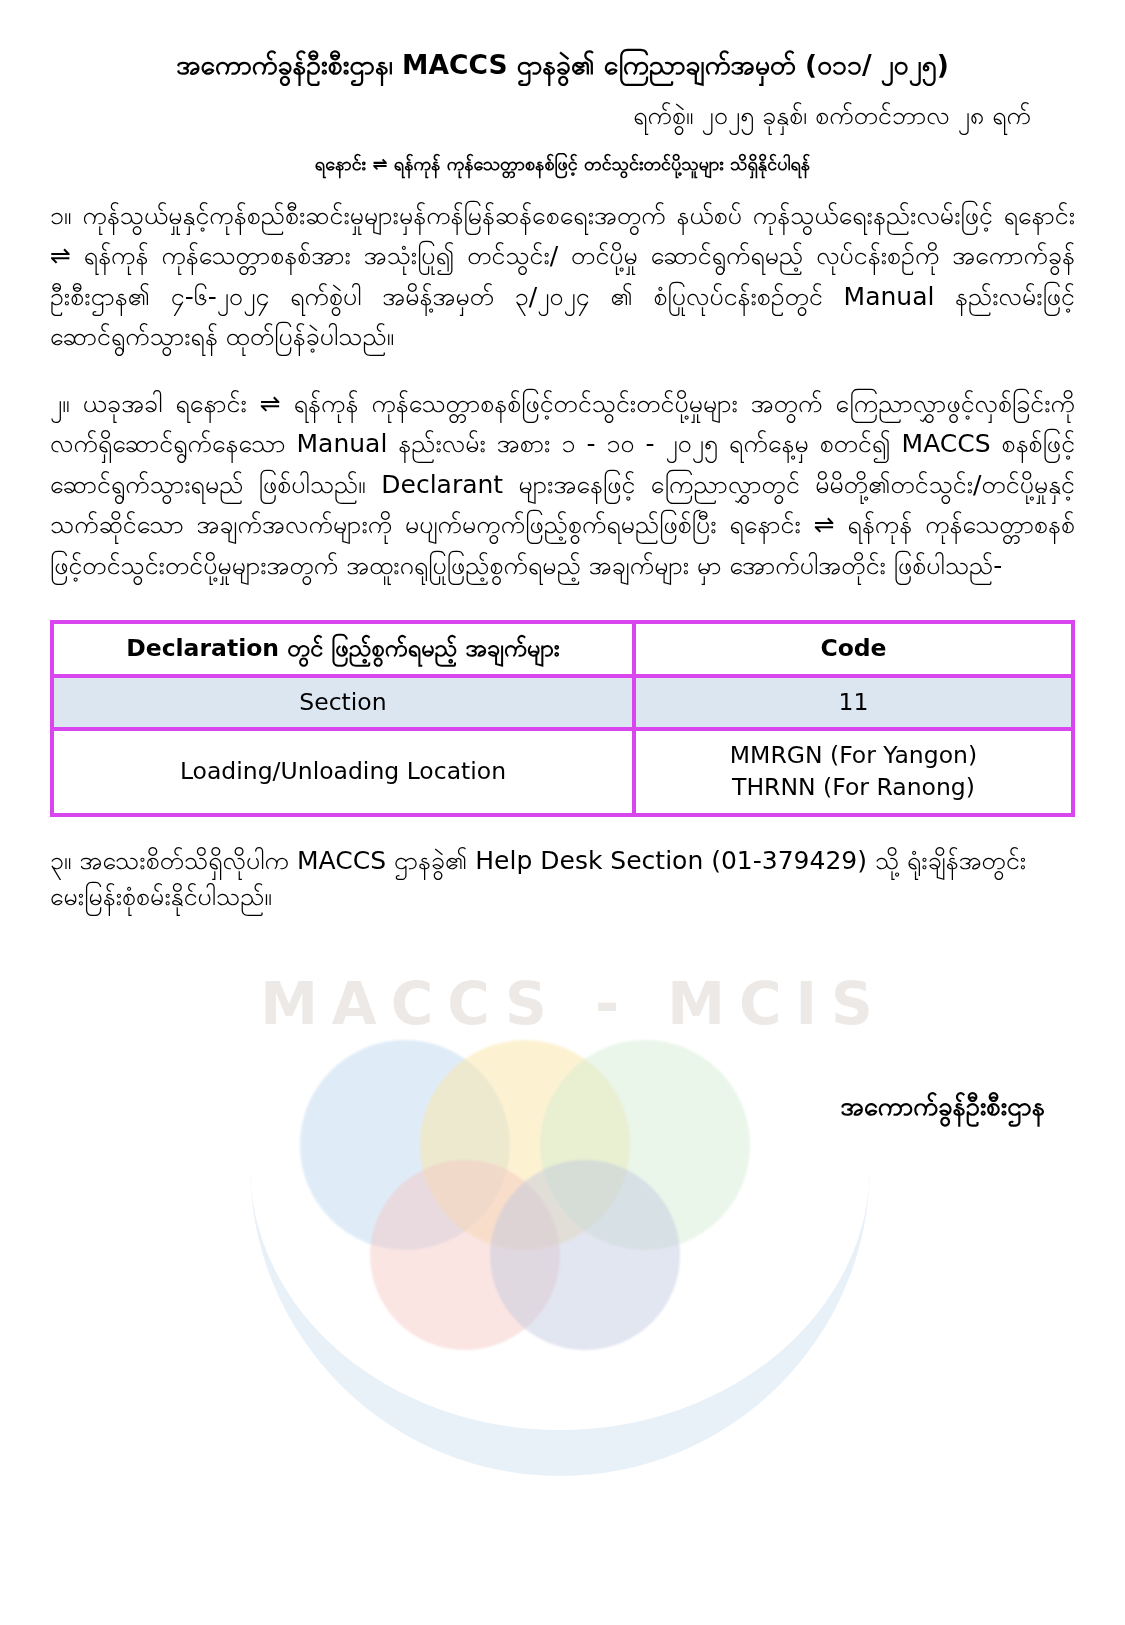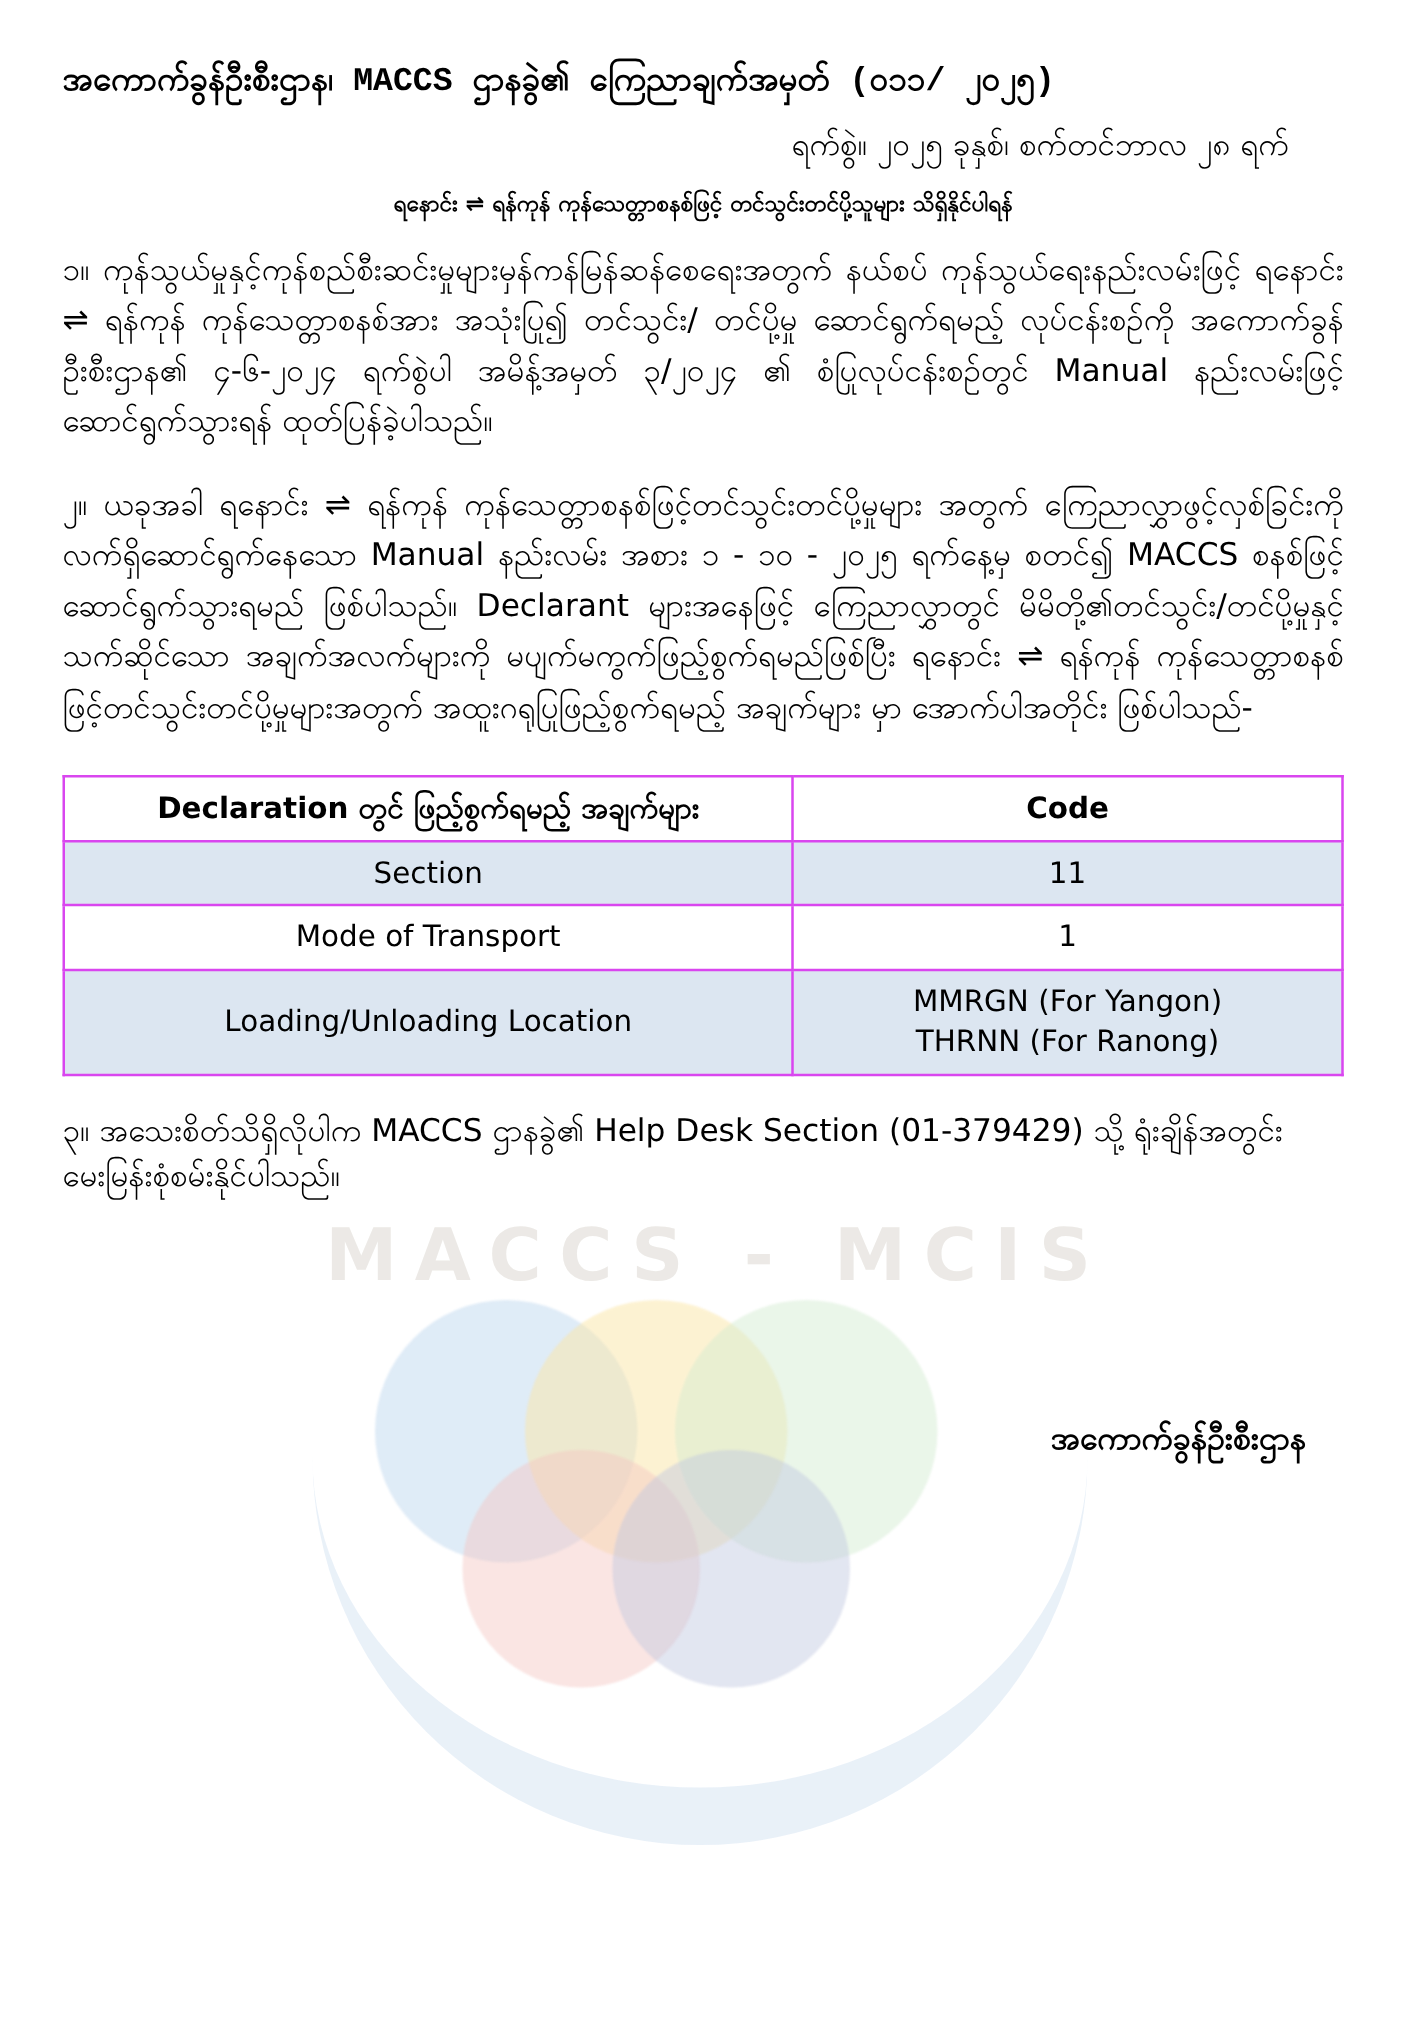--- a/index.html
+++ b/index.html
@@ -64,23 +64,23 @@
   .page {
     position: relative;
     z-index: 2;
     padding: 38px 50px 40px 50px;
     box-sizing: border-box;
   }
 
   h1.title {
     font-size: 26.5px;
     font-weight: bold;
+    text-align: center;
     line-height: 1.45;
     margin: 8px 0 0 0;
-    font-family: Liberation Mono, monospace;
   }
   .dateline {
     font-size: 25px;
     text-align: right;
     margin: 14px 0 0 0;
     padding-right: 44px;
     line-height: 1.4;
   }
   h2.subtitle {
     font-size: 18px;
@@ -104,21 +104,21 @@
   
   table.info {
     width: 100%;
     border-collapse: collapse;
     margin-top: 34px;
     font-size: 23.5px;
     background: transparent;
   }
   table.info th,
   table.info td {
-    border: 2px solid #d946ef;
+    border: 4px solid #d946ef;
     text-align: center;
     padding: 9px 8px;
     line-height: 1.35;
   }
   table.info th {
     background: #ffffff;
     font-weight: bold;
   }
   table.info tbody tr:nth-child(odd) td {
     background: #dce6f1;
@@ -175,24 +175,20 @@
         <th class="col-label">Declaration တွင် ဖြည့်စွက်ရမည့် အချက်များ</th>
         <th class="col-code">Code</th>
       </tr>
     </thead>
     <tbody>
       <tr>
         <td>Section</td>
         <td>11</td>
       </tr>
       <tr>
-        <td>Mode of Transport</td>
-        <td>1</td>
-      </tr>
-      <tr>
         <td>Loading/Unloading Location</td>
         <td class="multi">MMRGN (For Yangon)<br>THRNN (For Ranong)</td>
       </tr>
     </tbody>
   </table>
 
   <p class="closing">၃။ အသေးစိတ်သိရှိလိုပါက MACCS ဌာနခွဲ၏ Help Desk Section (01-379429) သို့ ရုံးချိန်အတွင်း မေးမြန်းစုံစမ်းနိုင်ပါသည်။</p>
 
   <div class="signature">အကောက်ခွန်ဦးစီးဌာန</div>
 

